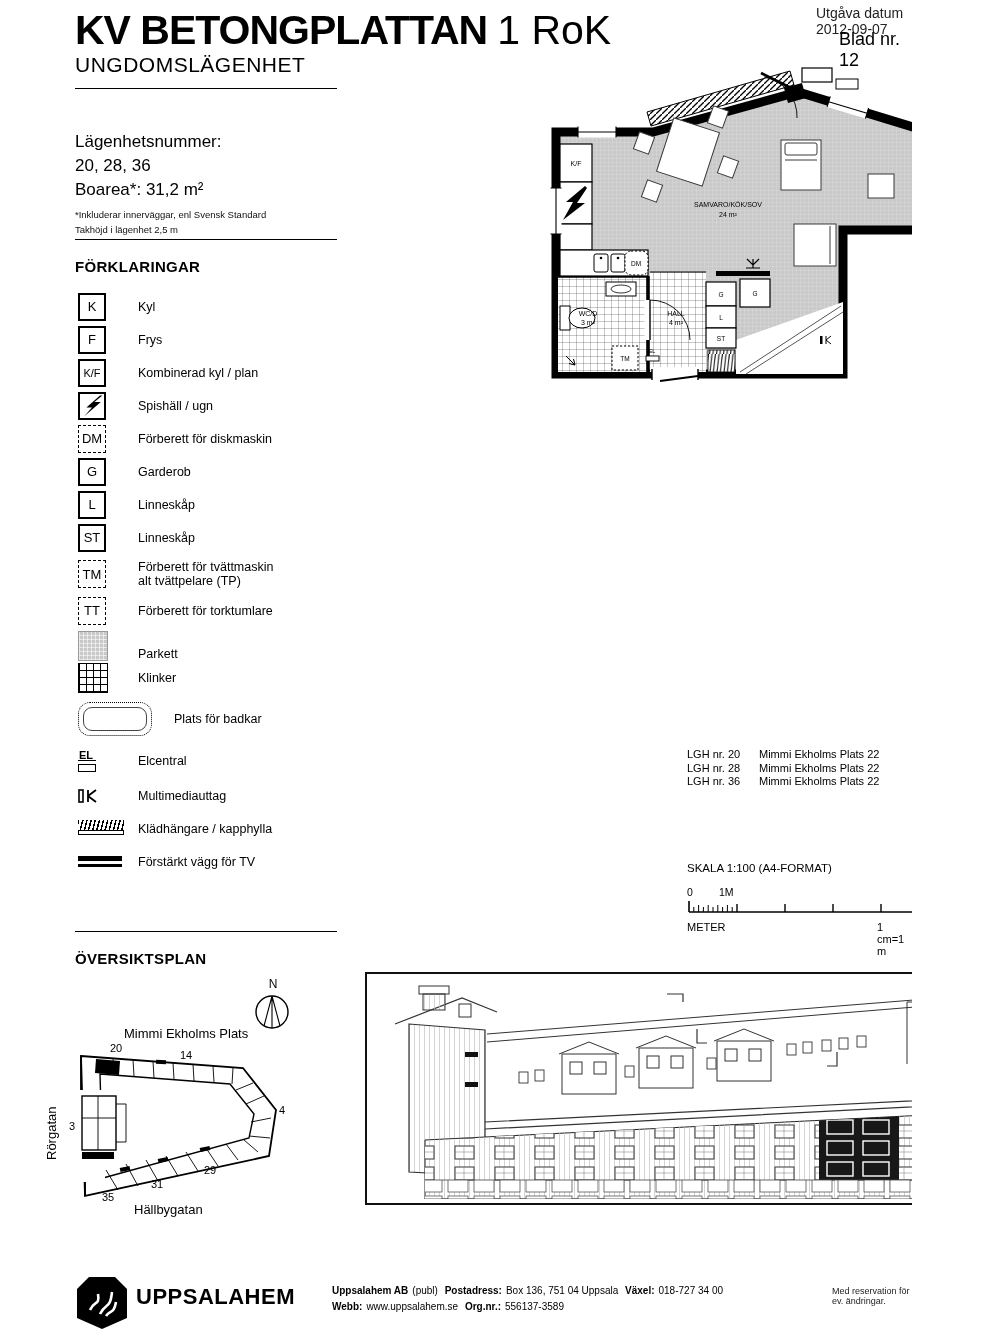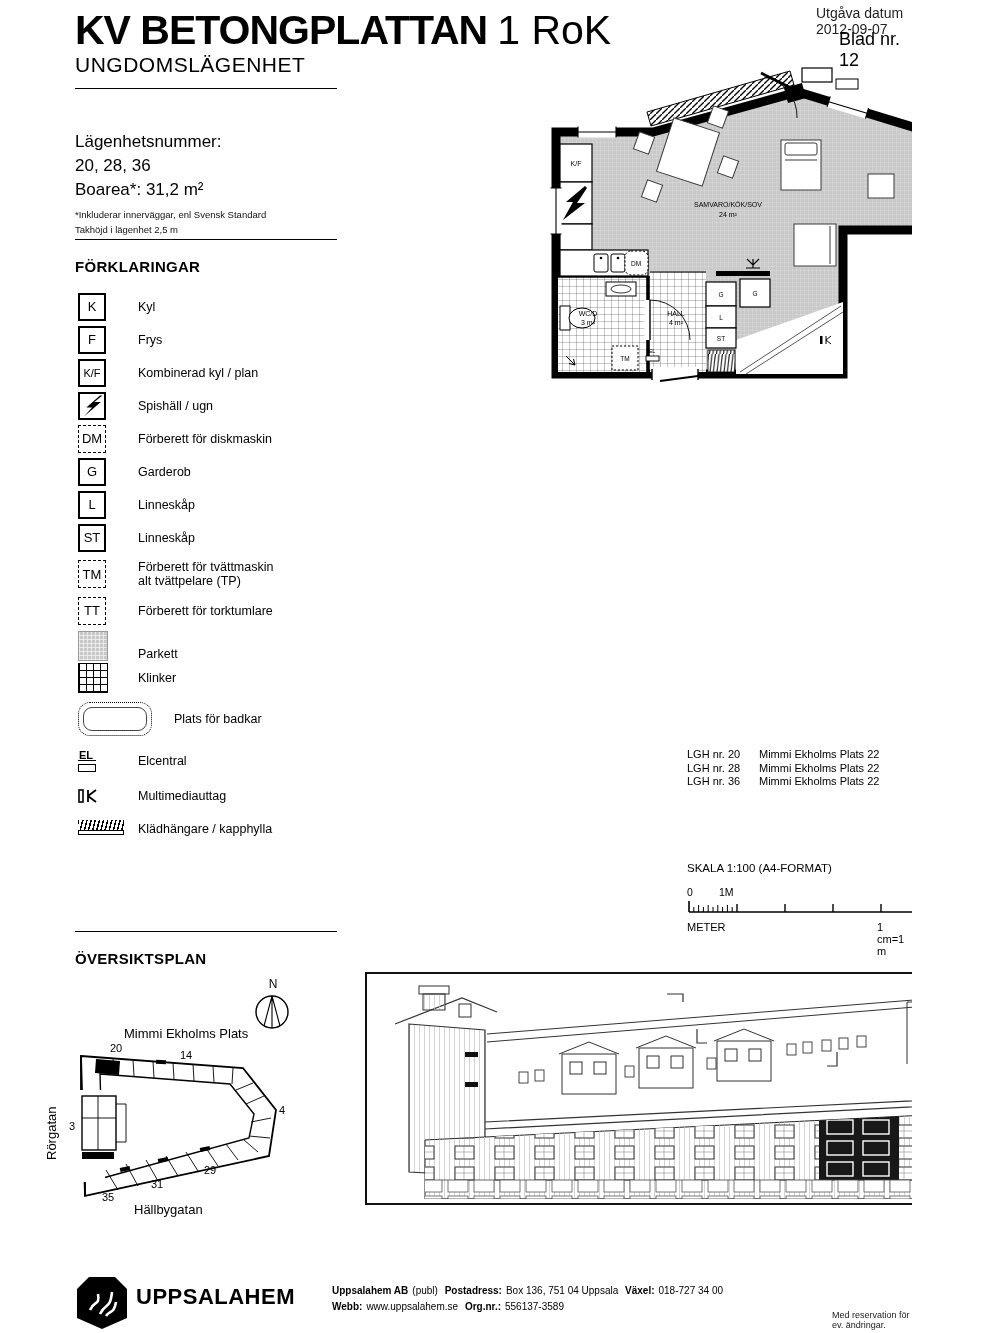--- a/index.html
+++ b/index.html
@@ -70,21 +70,21 @@
   .street-left{transform:rotate(-90deg);transform-origin:left top;}
 
   
   .elev-box{border:2px solid #111;background:#fff;}
 
   
   .brand{font-size:22px;font-weight:bold;letter-spacing:.5px;}
   .ftext{font-size:10px;line-height:15.5px;}
   .ftext b{font-weight:bold;}
   .ftext span{margin-right:4px;}
-  .disclaimer{font-size:9px;color:#222;margin-top:24px;}
+  .disclaimer{font-size:9px;color:#222;}
   svg text{font-family:"Liberation Sans", sans-serif;}
 </style>
 </head>
 <body>
 
 <div class="page">
 
   <div class="abs" style="left:75px;top:10px;">
     <div class="title"><span>KV BETONGPLATTAN</span><span class="suffix">1 RoK</span></div>
     <div class="subtitle">UNGDOMSLÄGENHET</div>
@@ -208,20 +208,29 @@
       <div class="lg-label">Multimediauttag</div>
     </div>
     <div class="lg-row">
       <div class="lg-sym">
         <div class="rack">
           <div class="hatch"></div>
           <div class="bar"></div>
         </div>
       </div>
       <div class="lg-label">Klädhängare / kapphylla</div>
+    </div>
+    <div class="lg-row">
+      <div class="lg-sym">
+        <div class="tvwall">
+          <div class="b1"></div>
+          <div class="b2"></div>
+        </div>
+      </div>
+      <div class="lg-label">Förstärkt vägg för TV</div>
     </div>
   </div>
   <div class="rule" style="top:931px;"></div>
 
   <svg class="abs" style="left:548px;top:64px;" width="392" height="318" viewBox="0 -26 392 318">
     <defs>
       <pattern id="pq" width="4" height="4" patternUnits="userSpaceOnUse">
         <rect width="4" height="4" fill="#c9c9c9"></rect>
         <path d="M0,0 H4 M0,0 V4" stroke="#dedede" stroke-width="0.7" fill="none"></path>
       </pattern>

